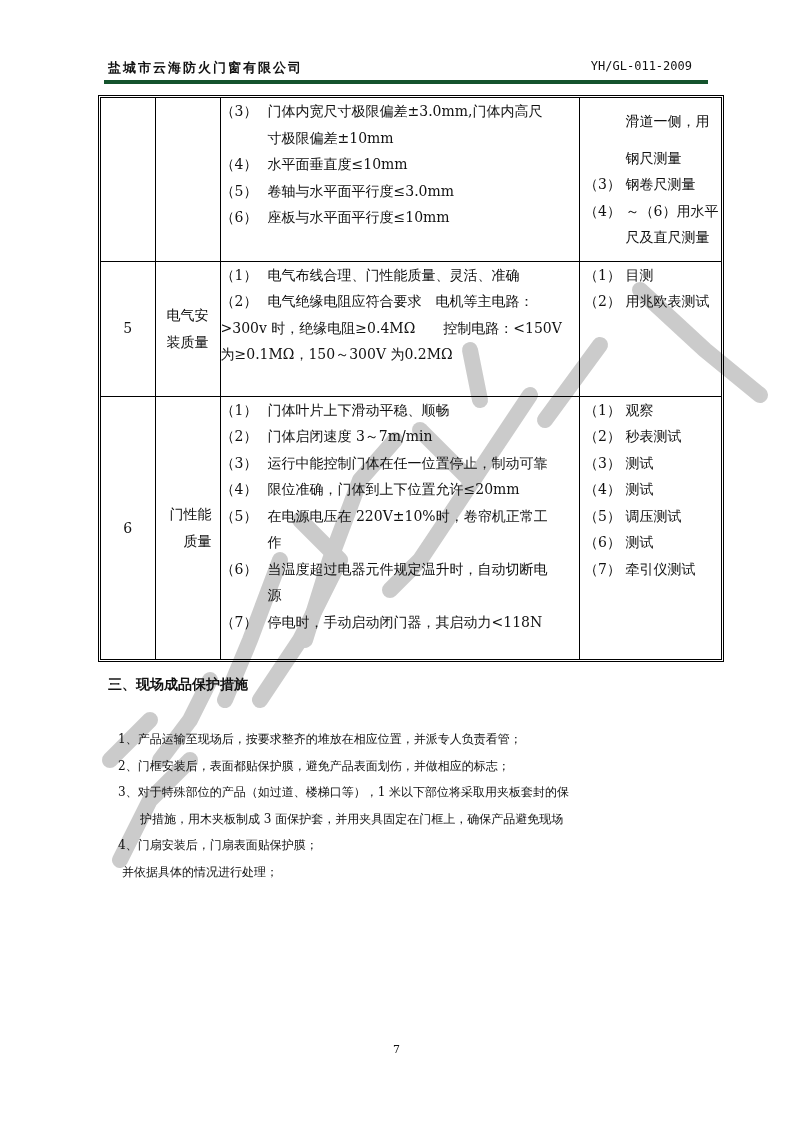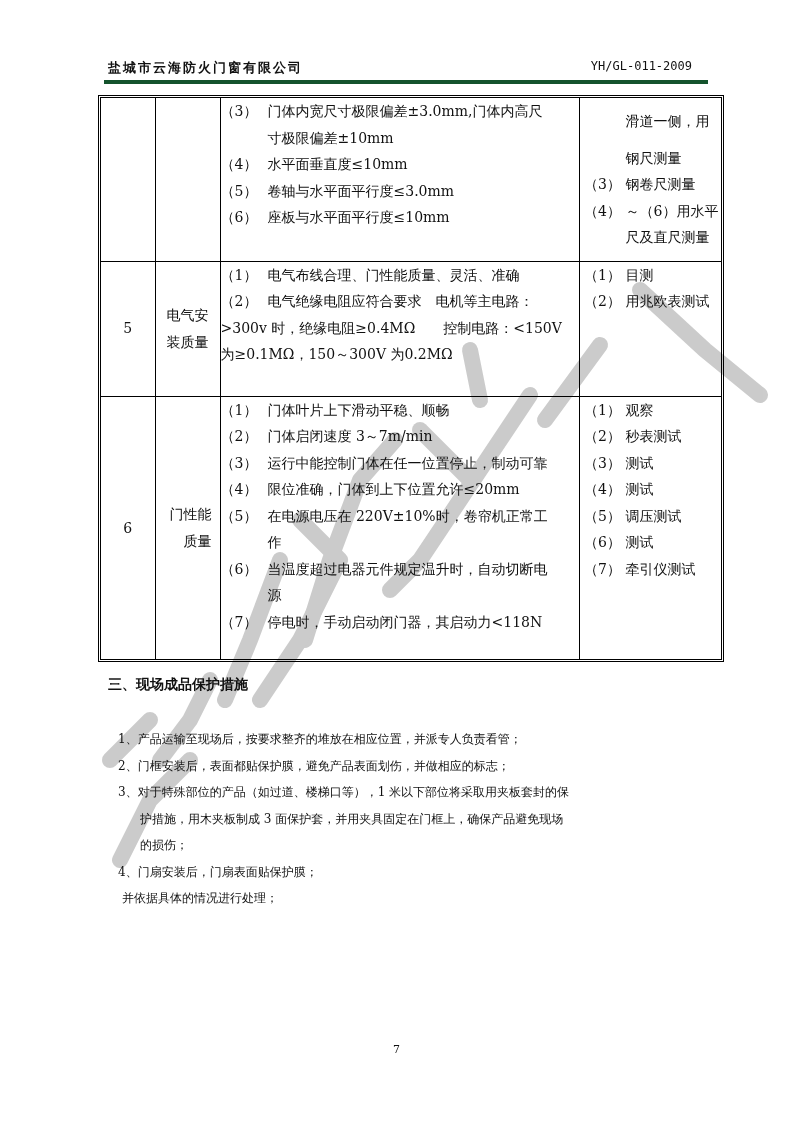--- a/index.html
+++ b/index.html
@@ -205,21 +205,20 @@
 <div class="plist">
   <div class="p">
     <div>1、产品运输至现场后，按要求整齐的堆放在相应位置，并派专人负责看管；</div>
   </div>
   <div class="p">
     <div>2、门框安装后，表面都贴保护膜，避免产品表面划伤，并做相应的标志；</div>
   </div>
   <div class="p">
     <div>3、对于特殊部位的产品（如过道、楼梯口等），1 米以下部位将采取用夹板套封的保</div>
     <div class="cont">护措施，用木夹板制成 3 面保护套，并用夹具固定在门框上，确保产品避免现场</div>
-    <div class="cont">的损伤；</div>
   </div>
   <div class="p">
     <div>4、门扇安装后，门扇表面贴保护膜；</div>
   </div>
   <div class="p">
     <div class="cont" style="padding-left:4px">并依据具体的情况进行处理；</div>
   </div>
 </div>
 
 <div class="pagenum">7</div>

